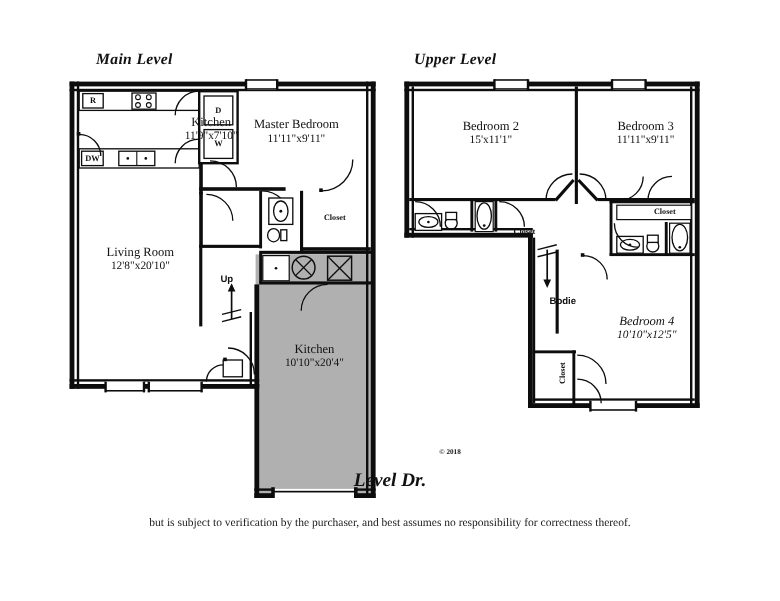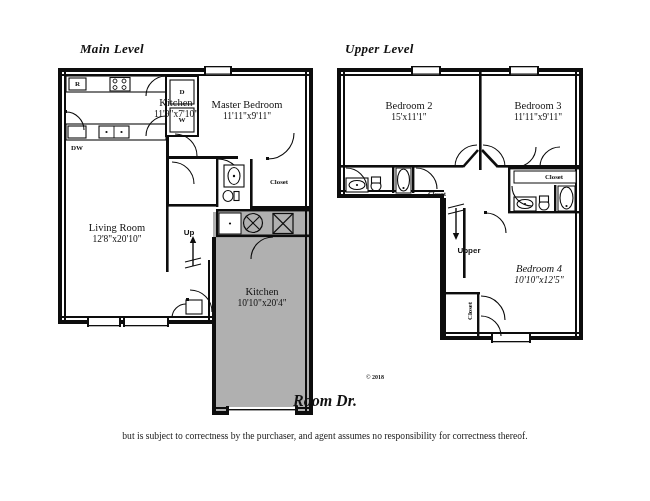--- a/index.html
+++ b/index.html
@@ -234,35 +234,35 @@
       <line x1="185" y1="268" x2="201" y2="264" stroke="#0d0d0d" stroke-width="1.2"></line>
 
       <path d="M 190 290 A 22 22 0 0 1 212 312" fill="none" stroke="#0d0d0d" stroke-width="1.1"></path>
       <rect x="186" y="300" width="16" height="14" fill="#ffffff" stroke="#0d0d0d" stroke-width="1.1"></rect>
       <path d="M 186 304 A 14 14 0 0 0 172 318" fill="none" stroke="#0d0d0d" stroke-width="1.1"></path>
       <rect x="186" y="298" width="3" height="3" fill="#0d0d0d" stroke="none"></rect>
     </g>
   </svg>
 
   <div class="appl" style="left:77.5px; top:84px;">R</div>
-  <div class="appl" style="left:77px; top:148px;">DW</div>
+  <div class="appl" style="left:77px; top:132px;">DW</div>
   <div class="appl" style="left:182px; top:92px;">D</div>
   <div class="appl" style="left:182px; top:120px;">W</div>
 
   <div class="rm-label" style="left:128px; top:97px;margin-left:48px;">
     <span class="nm">Kitchen</span>
     <span class="dim">11'9"x7'10"</span>
   </div>
 
   <div class="rm-label" style="left:247px; top:99px;">
     <span class="nm">Master Bedroom</span>
     <span class="dim">11'11"x9'11"</span>
   </div>
 
-  <div class="rm-label" style="left:117px; top:205px;margin-top:17px;">
+  <div class="rm-label" style="left:117px; top:205px;">
     <span class="nm">Living Room</span>
     <span class="dim">12'8"x20'10"</span>
   </div>
 
   <div class="rm-label" style="left:262px; top:286px;">
     <span class="nm">Kitchen</span>
     <span class="dim">10'10"x20'4"</span>
   </div>
 
   <div class="closet-lbl" style="left:279px; top:178px;">Closet</div>
@@ -398,22 +398,22 @@
 
   <div class="rm-label" style="left:539px; top:263px;font-style:italic;">
     <span class="nm">Bedroom 4</span>
     <span class="dim">10'10"x12'5"</span>
   </div>
 
   <div class="closet-lbl" style="left:437px; top:190px;">Closet</div>
   <div class="closet-lbl" style="left:554px; top:173px;">Closet</div>
   <div class="closet-vert" style="left:466px; top:320px;">Closet</div>
 
-  <div class="stair-lbl" style="left:469px; top:246px;">Upper</div>
+  <div class="stair-lbl" style="left:469px; top:246px;">Bodie</div>
 
   <div id="copyright">© 2018</div>
-  <div id="streetname">Room Dr.</div>
+  <div id="streetname">Level Dr.</div>
 
   <div id="disclaimer">
-    <div>but is subject to correctness by the purchaser, and agent assumes no responsibility for correctness thereof.</div>
+    <div>but is subject to verification by the purchaser, and best assumes no responsibility for correctness thereof.</div>
   </div>
 
 </div>
 
 </body></html>

